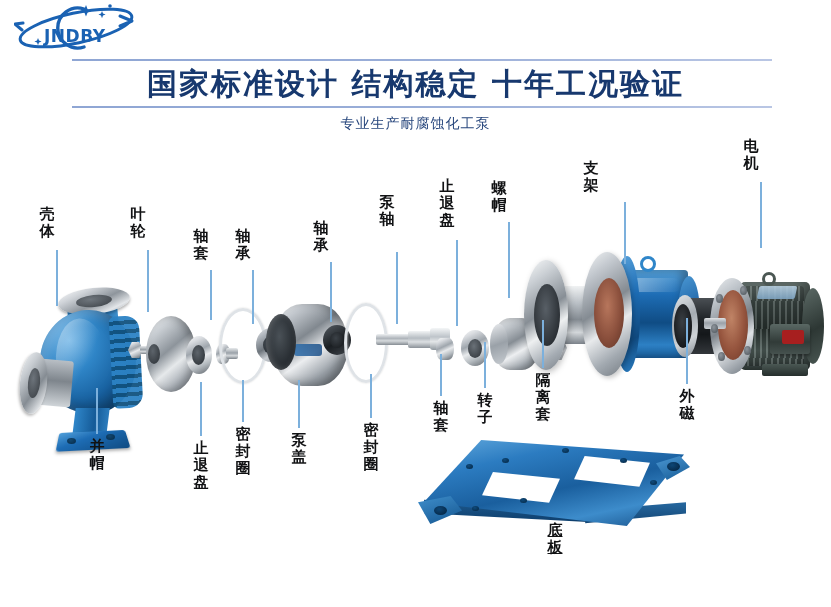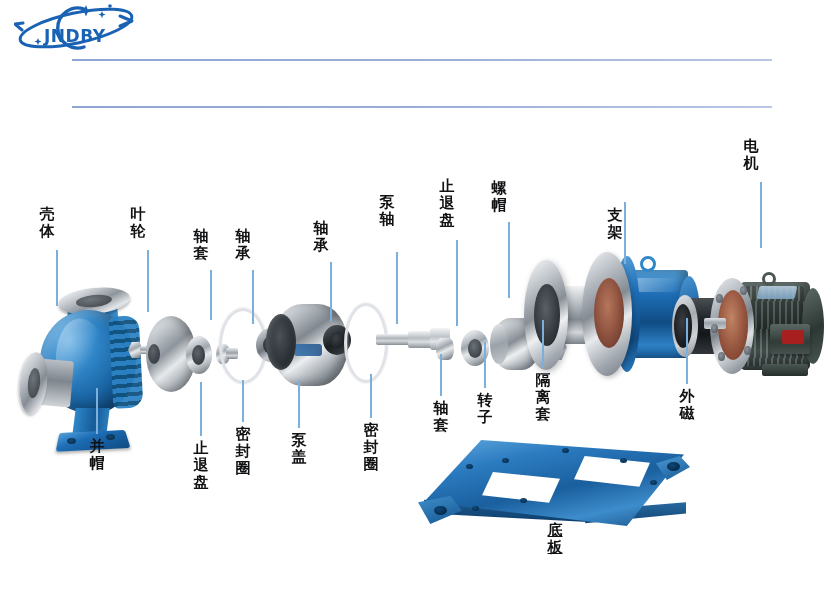--- a/index.html
+++ b/index.html
@@ -499,21 +499,23 @@
       <path d="M72 3 l1.6 4.2 4.2 1.6 -4.2 1.6 -1.6 4.2 -1.6 -4.2 -4.2 -1.6 4.2 -1.6z" fill="#1a62b3"></path>
       <path d="M88 9 l1 2.6 2.6 1 -2.6 1 -1 2.6 -1 -2.6 -2.6 -1 2.6 -1z" fill="#1a62b3"></path>
       <path d="M24 36 l1 2.6 2.6 1 -2.6 1 -1 2.6 -1 -2.6 -2.6 -1 2.6 -1z" fill="#1a62b3"></path>
       <circle cx="96" cy="4" r="1.8" fill="#1a62b3"></circle>
 
       <text x="30" y="40" font-family="DejaVu Sans, sans-serif" font-size="17" font-weight="bold" fill="#1a62b3" letter-spacing="0.5">JNDBY</text>
     </svg>
   </div>
 
   <div id="divider-top"></div>
+  <div id="main-title">国家标准设计 结构稳定 十年工况验证</div>
   <div id="divider-bottom"></div>
+  <div id="subtitle">专业生产耐腐蚀化工泵</div>
 
 </div>
 
 <div id="diagram-stage">
 
   <div class="part" id="part-casing">
     <div id="casing-topneck"></div>
     <div id="casing-topflange"></div>
     <div id="casing-volute"></div>
     <div id="casing-ribs"></div>
@@ -673,21 +675,21 @@
 
   <div class="callout-label" style="left:376px; top:54px; width:22px;">泵轴</div>
   <div class="leader-line" style="left:396px; top:112px; height:72px;"></div>
 
   <div class="callout-label" style="left:436px; top:38px; width:22px;">止退盘</div>
   <div class="leader-line" style="left:456px; top:100px; height:86px;"></div>
 
   <div class="callout-label" style="left:488px; top:40px; width:22px;">螺帽</div>
   <div class="leader-line" style="left:508px; top:82px; height:76px;"></div>
 
-  <div class="callout-label" style="left:604px; top:20px; width:22px;margin-top:47px;">支架</div>
+  <div class="callout-label" style="left:580px; top:20px; width:22px;">支架</div>
   <div class="leader-line" style="left:624px; top:62px; height:62px;"></div>
 
   <div class="callout-label" style="left:740px; top:-2px; width:22px;">电机</div>
   <div class="leader-line" style="left:760px; top:42px; height:66px;"></div>
 
   <div class="leader-line" style="left:96px; top:248px; height:46px;"></div>
   <div class="callout-label" style="left:86px; top:298px; width:22px;">并帽</div>
 
   <div class="leader-line" style="left:200px; top:242px; height:54px;"></div>
   <div class="callout-label" style="left:190px; top:300px; width:22px;">止退盘</div>

